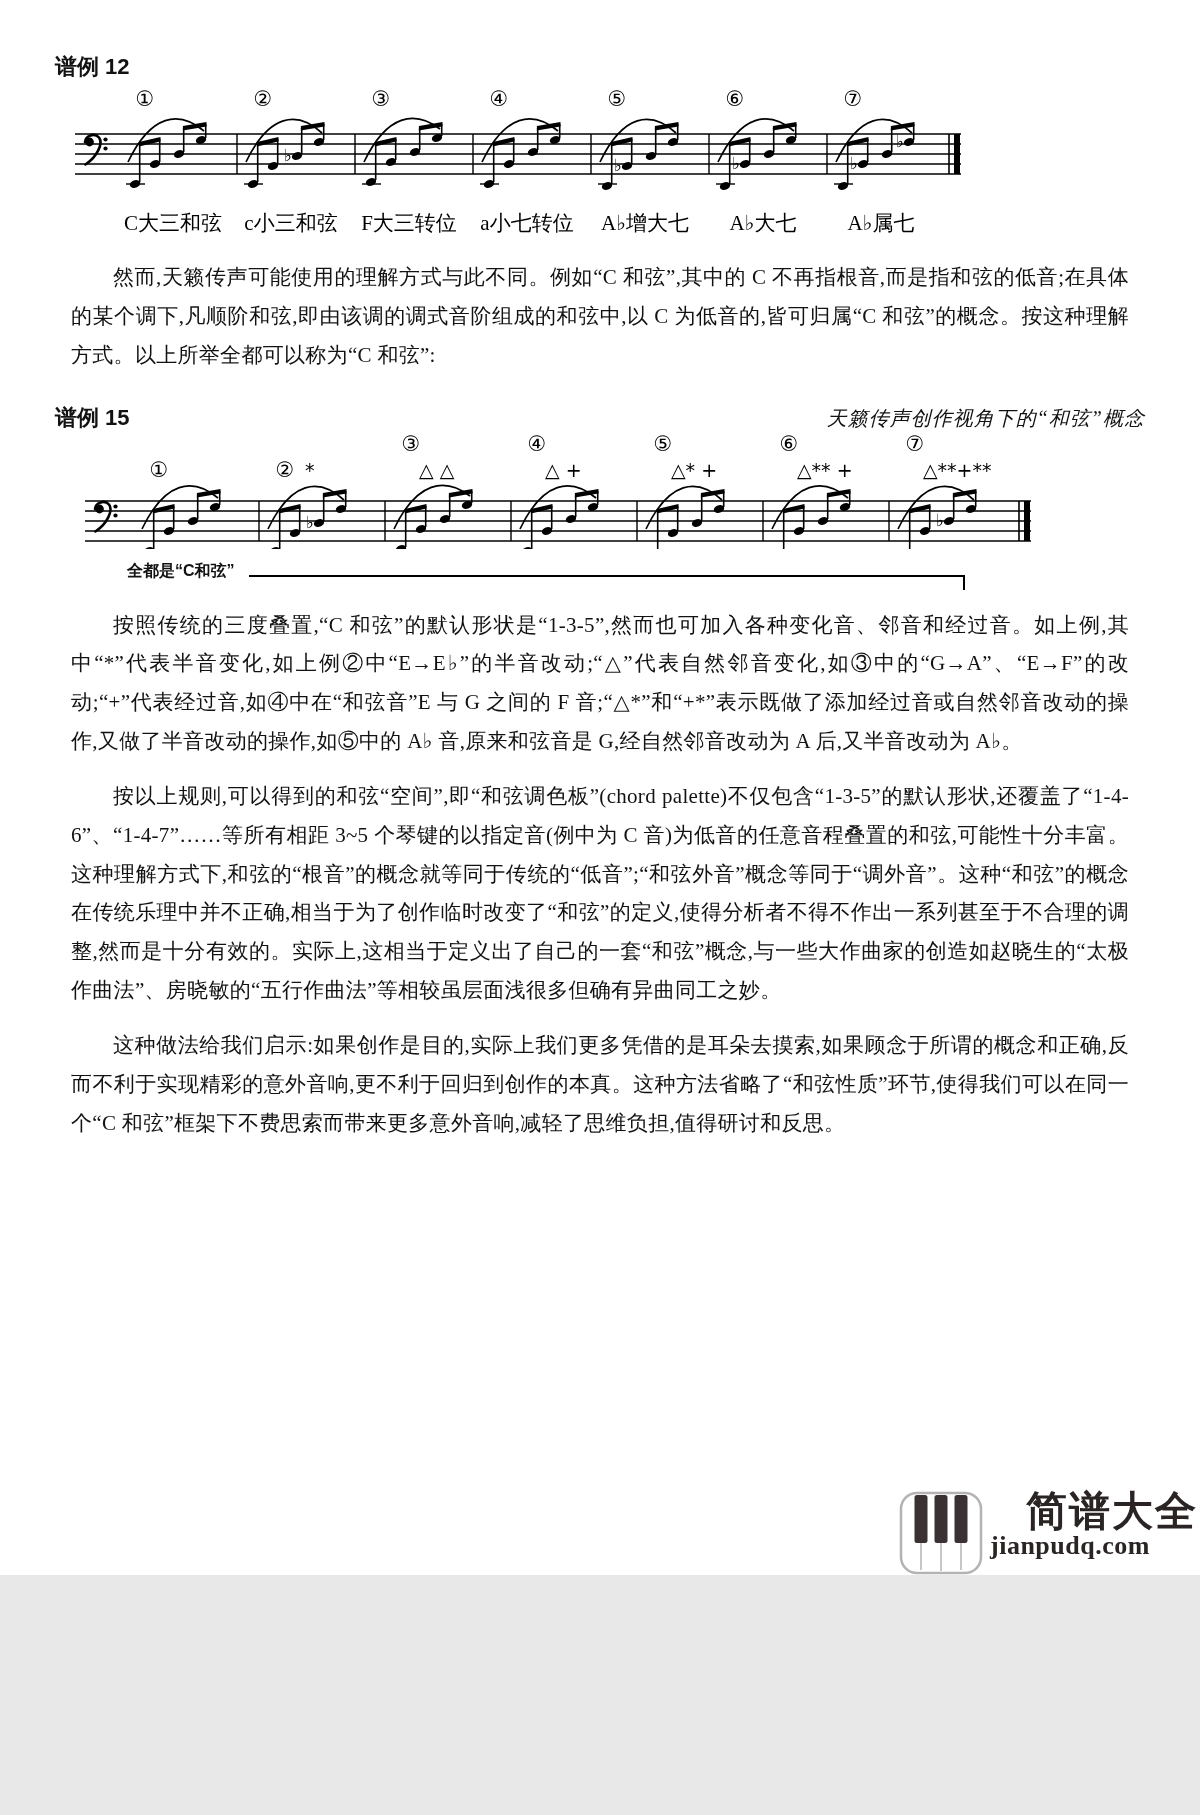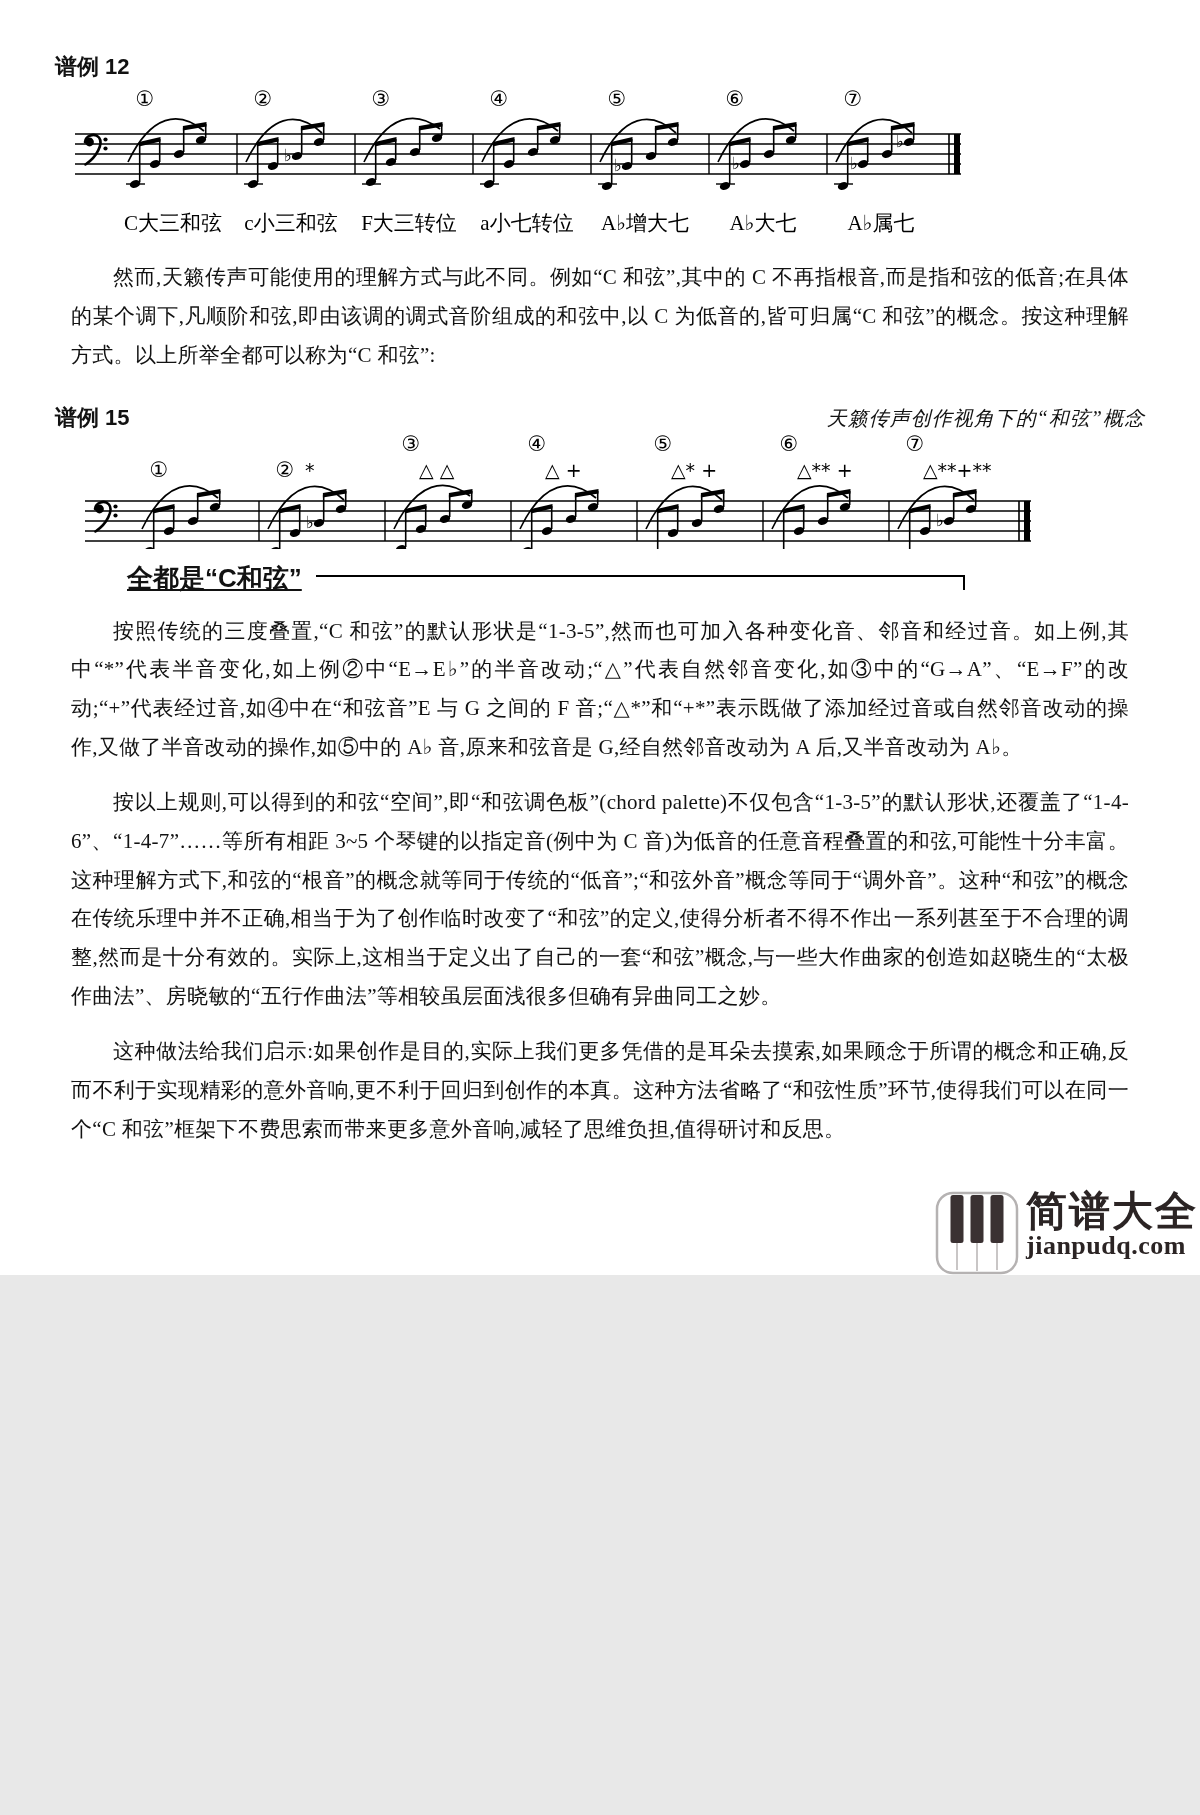--- a/index.html
+++ b/index.html
@@ -1,40 +1,40 @@
 <!DOCTYPE html>
 <html><head>
 <meta charset="utf-8">
 <style>
   html,body{margin:0;padding:0;background:#e8e8e8;}
-  .page{position:relative;width:1200px;height:1275px;background:#ffffff;margin:0 auto;
+  .page{position:relative;width:1200px;height:1575px;background:#ffffff;margin:0 auto;
         font-family:"Liberation Serif","DejaVu Serif",serif;color:#121212;overflow:hidden;}
   .content{position:absolute;left:55px;top:52px;width:1090px;}
   .head-row{display:flex;justify-content:space-between;align-items:baseline;}
   .ex-heading{font-family:"Liberation Sans","DejaVu Sans",sans-serif;font-size:22px;font-weight:600;}
   .ex-caption{font-style:italic;font-size:20px;letter-spacing:1px;}
   .staff-block{margin-top:4px;}
   #staff12{margin-left:20px;}
   #staff13{margin-left:30px;margin-top:2px;}
   p.body{font-size:21px;line-height:1.85;text-align:justify;text-indent:2em;margin:16px;letter-spacing:0.3px;}
   .p1{margin-top:16px;}
   .head-row.second{margin-top:28px;}
   .p2{margin-top:62px;}
   .p3{margin-top:46px;}
   .p4{margin-top:50px;}
   .cchord-row{display:flex;margin:8px 0 0 72px;width:838px;}
-  .cchord-label{font-family:"Liberation Sans","DejaVu Sans",sans-serif;font-size:26px;font-weight:600;white-space:nowrap;text-decoration:underline;}
+  .cchord-label{font-family:"Liberation Sans","DejaVu Sans",sans-serif;font-size:16px;font-weight:600;white-space:nowrap;}
   .cchord-line{flex:1;height:13px;border-top:2.5px solid #000;border-right:2.5px solid #000;margin:14px 0 0 14px;}
   .footer-title{position:absolute;left:430px;top:1598px;font-family:"Liberation Sans","DejaVu Sans",sans-serif;
                 font-size:25px;font-weight:600;letter-spacing:0.5px;}
   .page-number{position:absolute;left:1120px;top:1592px;font-size:23px;}
   .watermark{position:absolute;right:2px;bottom:0;display:flex;align-items:flex-start;}
   .wm-text{margin-left:7px;}
   .wm-title{font-family:"Liberation Sans","DejaVu Sans",sans-serif;font-size:41px;font-weight:700;
-            color:#2b2424;line-height:1.0;letter-spacing:2px;}
+            color:#2b2424;line-height:1.0;letter-spacing:2px;margin-left:36px;}
   .wm-domain{font-family:Liberation Serif, serif;font-size:26px;font-weight:600;
              color:#2b2424;line-height:1.05;letter-spacing:0.5px;}
 </style>
 </head>
 <body>
 
 <div class="page">
   <div class="content">
 
     <div class="head-row">

